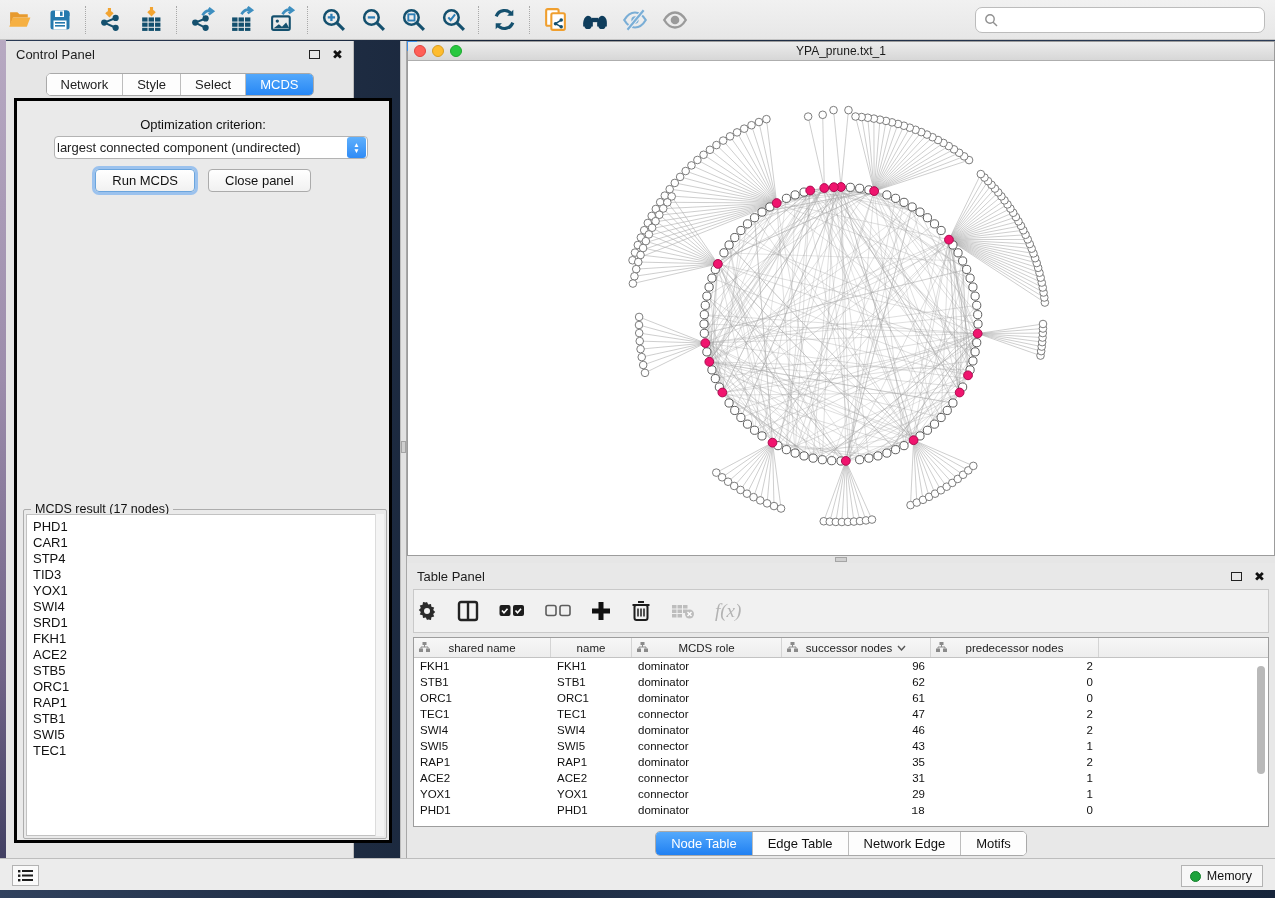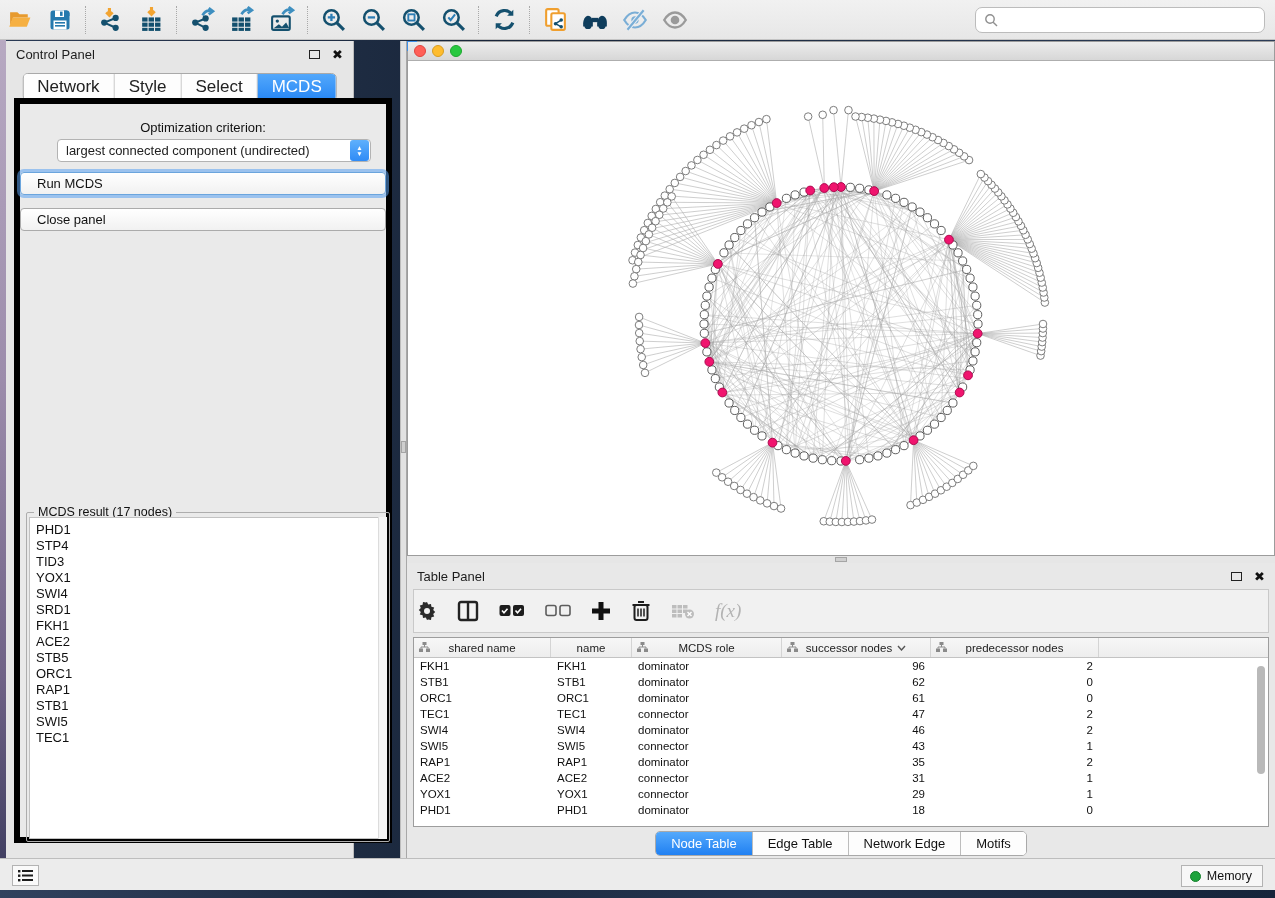--- a/index.html
+++ b/index.html
@@ -27,35 +27,35 @@
   
   .control-panel { position:absolute; left:6px; top:41px; width:348px; height:817px;
                    background:#e6e6e6; border-right:1px solid #bdbdbd; }
   .panel-titlebar { height:26px; display:flex; align-items:center; padding:0 10px; font-size:13px; color:#1d1d1d; }
   .panel-titlebar .spacer { flex:1; }
   .float-glyph { width:11px; height:9px; border:1.6px solid #222; margin-right:12px; }
   .close-glyph { font-weight:bold; font-size:13px; color:#111; }
 
   .seg-tabs { position:absolute; left:50%; transform:translateX(-50%); top:32px; display:flex;
               border:1px solid #a9a9a9; border-radius:5px; overflow:hidden; background:#fff; }
-  .seg-tab { padding:3px 14px; font-size:17px; color:#222; border-right:1px solid #bdbdbd; background:#fdfdfd; }
+  .seg-tab { padding:3px 14px; font-size:13px; color:#222; border-right:1px solid #bdbdbd; background:#fdfdfd; }
   .seg-tab:last-child { border-right:none; }
   .seg-tab.active { background:linear-gradient(180deg,#53a8fb,#2787f5); color:#fff; }
 
   .cp-content { position:absolute; left:8px; top:57px; width:378px; height:745px;
-                background:#eaeaea; border:6px solid #000000; }
+                background:#eaeaea; border:3px solid #000000; }
   .opt-label { text-align:center; margin-top:16px; font-size:13px; color:#111; }
   .opt-select { position:absolute; left:37px; top:35px; width:314px; height:23px; background:#fff;
                 border:1px solid #b3b3b3; border-radius:4px; display:flex; align-items:center; font-size:13px; }
-  .opt-select .sel-text { flex:1; padding-left:8px; white-space:nowrap; overflow:hidden; }
+  .opt-select .sel-text { flex:1; padding-left:2px; white-space:nowrap; overflow:hidden; }
   .opt-stepper { width:19px; height:21px; margin-right:1px; border-radius:3px;
                  background:linear-gradient(180deg,#5fb0fc,#2f8bf6); color:#fff;
                  display:flex; flex-direction:column; align-items:center; justify-content:center;
                  font-size:6.5px; line-height:6px; }
-  .btn-row { position:absolute; left:0; top:68px; width:100%; display:flex; justify-content:center; gap:13px;flex-direction:column; }
+  .btn-row { position:absolute; left:0; top:68px; width:100%; display:flex; justify-content:center; gap:13px; }
   .mac-btn { height:23px; padding:0 16px; background:linear-gradient(180deg,#ffffff,#f1f1f1);
              border:1px solid #ababab; border-radius:4px; font-size:13px; color:#111;
              display:flex; align-items:center; }
   .mac-btn.focused { box-shadow:0 0 0 3px rgba(90,160,240,.55); border-color:#6ba5dd; }
 
   .groupbox { position:absolute; left:6px; top:408px; width:364px; height:330px;
               border:1px solid #adadad; border-radius:2px; }
   .groupbox-title { position:absolute; left:7px; top:-8px; background:#eaeaea; padding:0 4px;
                     font-size:12.5px; color:#111; }
   .mcds-list { position:absolute; left:2px; top:4px; right:2px; bottom:2px; background:#fff;
@@ -313,20 +313,21 @@
         </span>
     </div>
     <div class="btn-row">
       <div class="mac-btn focused">Run MCDS</div>
       <div class="mac-btn">Close panel</div>
     </div>
     <div class="groupbox">
       <div class="groupbox-title">MCDS result (17 nodes)</div>
       <div class="mcds-list" id="mcds-list">
           <div class="mcds-item">PHD1</div>
+          <div class="mcds-item">CAR1</div>
           <div class="mcds-item">STP4</div>
           <div class="mcds-item">TID3</div>
           <div class="mcds-item">YOX1</div>
           <div class="mcds-item">SWI4</div>
           <div class="mcds-item">SRD1</div>
           <div class="mcds-item">FKH1</div>
           <div class="mcds-item">ACE2</div>
           <div class="mcds-item">STB5</div>
           <div class="mcds-item">ORC1</div>
           <div class="mcds-item">RAP1</div>
@@ -342,20 +343,21 @@
 <div class="vsplit">
     <div class="grip"></div>
   </div>
 
 <div class="net-frame">
   <div class="sel-corner"></div>
   <div class="net-titlebar">
     <span class="tl red"></span>
     <span class="tl yellow"></span>
     <span class="tl green"></span>
+    <span class="net-title">YPA_prune.txt_1</span>
   </div>
   <div class="net-canvas" id="net-canvas"><svg width="866" height="494">
         <line x1="368.68239589833297" y1="142.03617977832698" x2="562.0897463302784" y2="217.1214931325749" stroke="#9d9d9d" stroke-width="0.6" opacity="0.55"></line>
         <line x1="368.68239589833297" y1="142.03617977832698" x2="567.1345200124782" y2="290.87347378821096" stroke="#9d9d9d" stroke-width="0.6" opacity="0.55"></line>
         <line x1="368.68239589833297" y1="142.03617977832698" x2="387.12149313257487" y2="392.0897463302784" stroke="#9d9d9d" stroke-width="0.6" opacity="0.55"></line>
         <line x1="368.68239589833297" y1="142.03617977832698" x2="296.31937862089615" y2="272.34921063095993" stroke="#9d9d9d" stroke-width="0.6" opacity="0.55"></line>
         <line x1="368.68239589833297" y1="142.03617977832698" x2="321.07512465756946" y2="183.9947958702632" stroke="#9d9d9d" stroke-width="0.6" opacity="0.55"></line>
         <line x1="368.68239589833297" y1="142.03617977832698" x2="301.08033163335153" y2="226.03784235148768" stroke="#9d9d9d" stroke-width="0.6" opacity="0.55"></line>
         <line x1="368.68239589833297" y1="142.03617977832698" x2="442.34921063095993" y2="126.31937862089615" stroke="#9d9d9d" stroke-width="0.6" opacity="0.55"></line>
         <line x1="368.68239589833297" y1="142.03617977832698" x2="301.08033163335153" y2="299.96215764851235" stroke="#9d9d9d" stroke-width="0.6" opacity="0.55"></line>
@@ -1197,21 +1199,21 @@
           <div class="td" style="width: 137px;">YOX1</div>
           <div class="td" style="width: 81px;">YOX1</div>
           <div class="td" style="width: 150px;">connector</div>
           <div class="td num" style="width: 149px;">29</div>
           <div class="td num" style="width: 168px;">1</div>
         </div>
         <div class="tbl-row">
           <div class="td" style="width: 137px;">PHD1</div>
           <div class="td" style="width: 81px;">PHD1</div>
           <div class="td" style="width: 150px;">dominator</div>
-          <div class="td num" style="width: 149px;">18</div>
+          <div class="td num" style="width: 149px; font-family: Liberation Mono, monospace;">18</div>
           <div class="td num" style="width: 168px;">0</div>
         </div>
       </div>
     <div class="tbl-scroll">
         <div class="tbl-thumb"></div>
       </div>
   </div>
   <div class="bottom-tabs">
     <div class="btab-group" id="tbl-tabs">
         <div class="btab active">Node Table</div>

